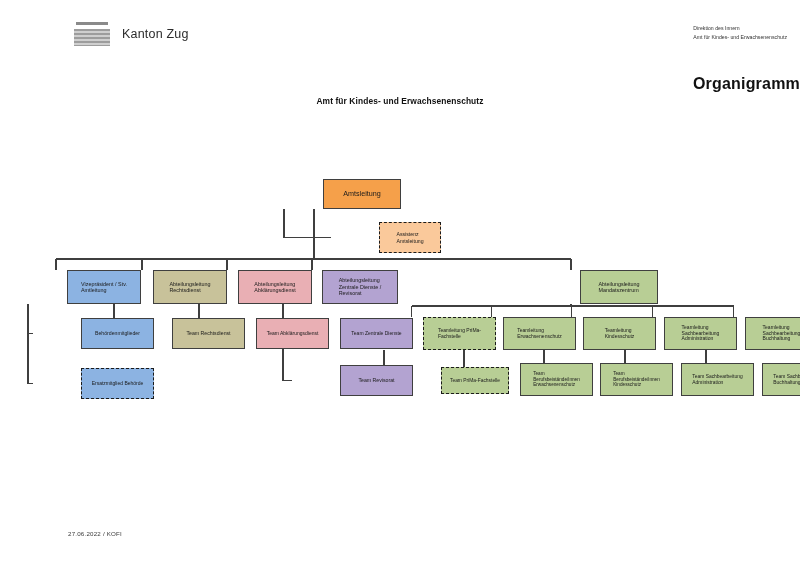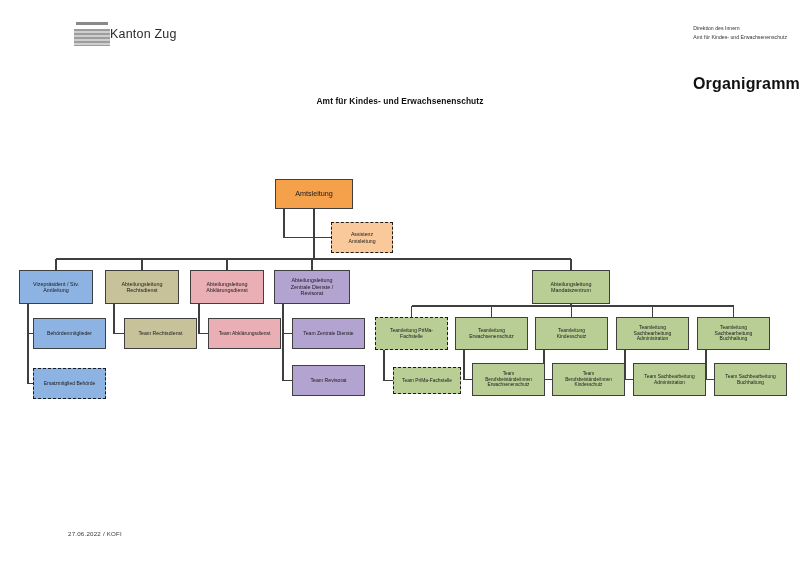--- a/index.html
+++ b/index.html
@@ -41,20 +41,21 @@
   .logo-stripes {
     height: 17px;
     background: repeating-linear-gradient(
       to bottom,
       #9d9d9d 0px, #9d9d9d 2px,
       #cfcfcf 2px, #cfcfcf 4px
     );
     border: 0;
   }
   .logo-text {
+    margin-left: 12px;
     font-size: 12.5px;
     color: #2b2b2b;
     letter-spacing: 0.2px;
     white-space: nowrap;
   }
 
   #header-right {
     position: absolute;
     right: 13px;
     top: 24px;
@@ -105,25 +106,25 @@
     pointer-events: none;
   }
 
   .node {
     position: absolute;
     box-sizing: border-box;
     border: 1px solid #3f3f3f;
     display: flex;
     align-items: center;
     justify-content: center;
-    text-align: center;
     line-height: 1.18;
     color: #1b1b1b;
     padding: 1px 2px;
     overflow: hidden;
+    margin-left: 48px;
   }
   .node.dashed {
     border-style: dashed;
     border-width: 1.4px;
     border-color: #1b1b1b;
   }
   .node .label { display: block; white-space: pre-line; }
 
   
   #footer {

